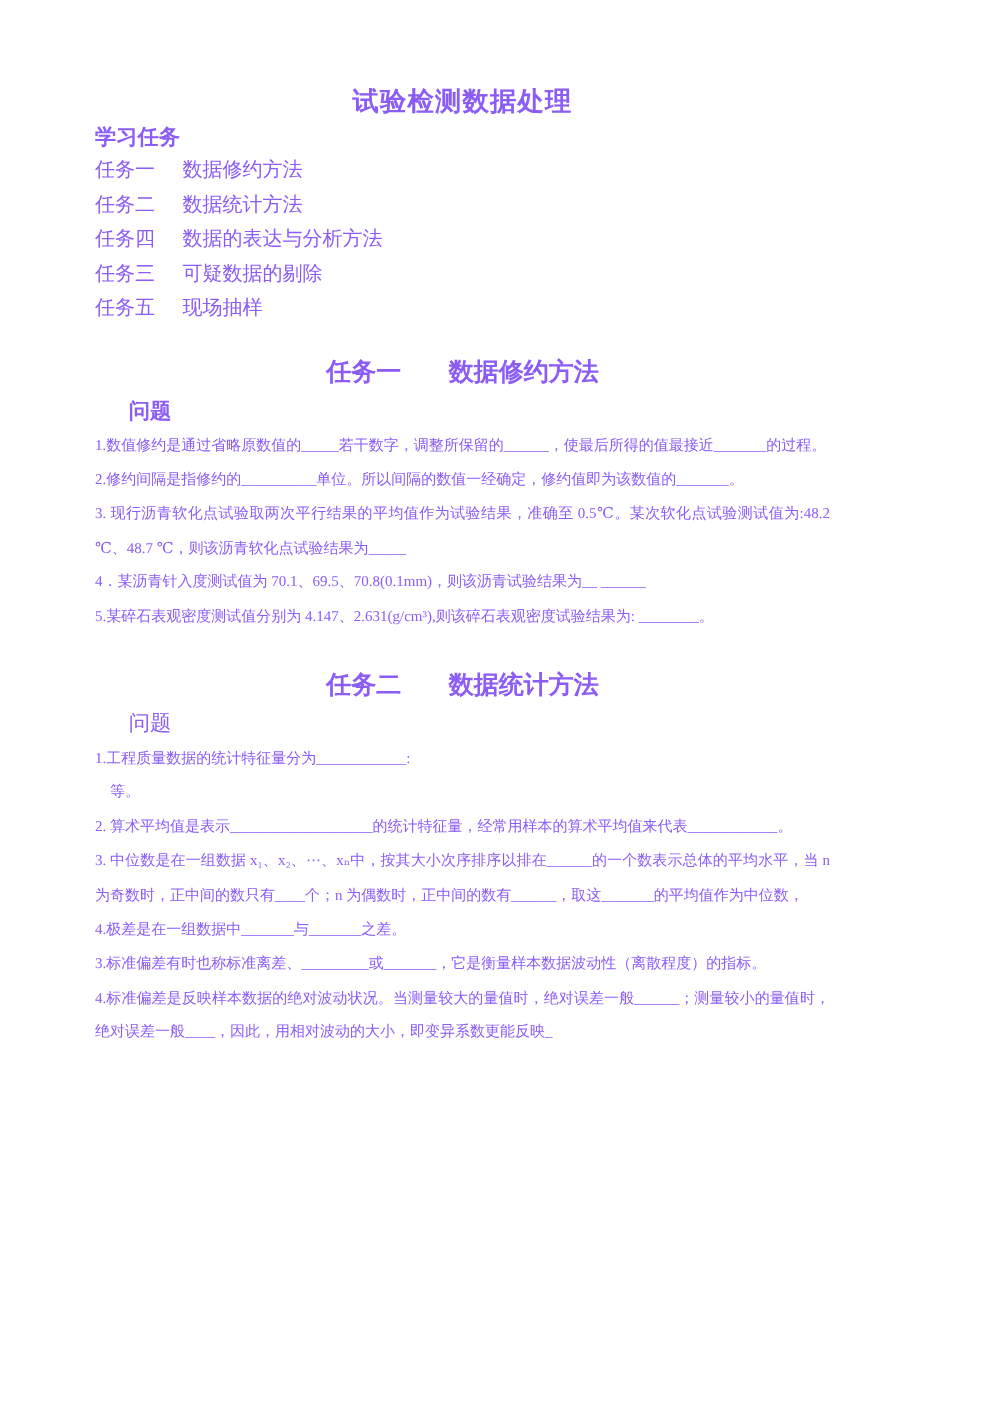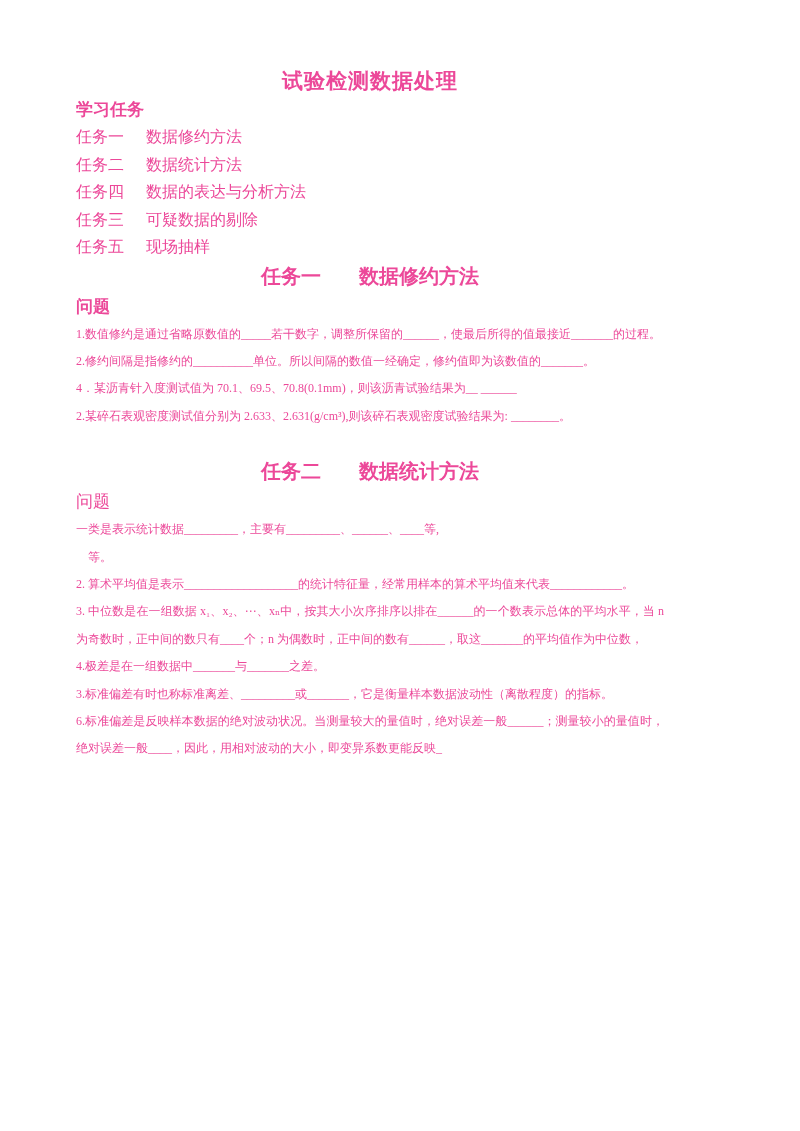--- a/index.html
+++ b/index.html
@@ -5,21 +5,21 @@
   html, body {
     margin: 0;
     padding: 0;
     background: #ffffff;
   }
   .page {
     position: relative;
     width: 736px;
     height: 1131px;
     background: #ffffff;
-    color: #ec4899;
+    color: #8b5cf6;
     font-family: "Liberation Serif", "DejaVu Serif", serif;
     box-sizing: border-box;
     padding: 66px 72px 0 76px;
     overflow: hidden;
   }
   .title {
     text-align: center;
     font-weight: bold;
     font-size: 21px;
     line-height: 30px;
@@ -35,30 +35,32 @@
     display: flex;
     font-size: 16px;
     line-height: 27.5px;
   }
   .task-label { width: 70px; flex: 0 0 70px; }
   .section-heading {
     text-align: center;
     font-weight: bold;
     font-size: 20px;
     line-height: 30px;
+    margin-top: 22px;
   }
   .section-heading .hgap {
     display: inline-block;
     width: 38px;
   }
   .section-heading.second { margin-top: 26px; }
   .problems {
     font-size: 17px;
     line-height: 28px;
     margin-top: 2px;
+    margin-left: 27px;
   }
   .problems.bold { font-weight: bold; }
   p.q {
     margin: 0;
     font-size: 12px;
     line-height: 27.4px;
     text-align: justify;
     word-break: break-all;
   }
 </style>
@@ -95,30 +97,31 @@
   </div>
 
   <div class="section-heading">
     <span>任务一</span><span class="hgap"></span><span>数据修约方法</span>
   </div>
 
   <div class="problems bold">问题</div>
 
   <p class="q">1.数值修约是通过省略原数值的_____若干数字，调整所保留的______，使最后所得的值最接近_______的过程。</p>
   <p class="q">2.修约间隔是指修约的__________单位。所以间隔的数值一经确定，修约值即为该数值的_______。</p>
+  <p class="q">3. 现行沥青软化点试验取两次平行结果的平均值作为试验结果，准确至 0.5℃。某次软化点试验测试值为:48.2 ℃、48.7 ℃，则该沥青软化点试验结果为_____</p>
   <p class="q">4．某沥青针入度测试值为 70.1、69.5、70.8(0.1mm)，则该沥青试验结果为__ ______</p>
-  <p class="q">2.某碎石表观密度测试值分别为 2.633、2.631(g/cm³),则该碎石表观密度试验结果为: ________。</p>
+  <p class="q">5.某碎石表观密度测试值分别为 4.147、2.631(g/cm³),则该碎石表观密度试验结果为: ________。</p>
 
   <div class="section-heading second">
     <span>任务二</span><span class="hgap"></span><span>数据统计方法</span>
   </div>
 
   <div class="problems">问题</div>
 
-  <p class="q">一类是表示统计数据_________，主要有_________、______、____等,</p>
+  <p class="q">1.工程质量数据的统计特征量分为____________:</p>
   <p class="q">　等。</p>
   <p class="q">2. 算术平均值是表示___________________的统计特征量，经常用样本的算术平均值来代表____________。</p>
   <p class="q">3. 中位数是在一组数据 x₁、x₂、⋯、xₙ中，按其大小次序排序以排在______的一个数表示总体的平均水平，当 n 为奇数时，正中间的数只有____个；n 为偶数时，正中间的数有______，取这_______的平均值作为中位数，</p>
   <p class="q">4.极差是在一组数据中_______与_______之差。</p>
   <p class="q">3.标准偏差有时也称标准离差、_________或_______，它是衡量样本数据波动性（离散程度）的指标。</p>
-  <p class="q">6.标准偏差是反映样本数据的绝对波动状况。当测量较大的量值时，绝对误差一般______；测量较小的量值时，绝对误差一般____，因此，用相对波动的大小，即变异系数更能反映_</p>
+  <p class="q">4.标准偏差是反映样本数据的绝对波动状况。当测量较大的量值时，绝对误差一般______；测量较小的量值时，绝对误差一般____，因此，用相对波动的大小，即变异系数更能反映_</p>
 
 </div>
 
 </body></html>

